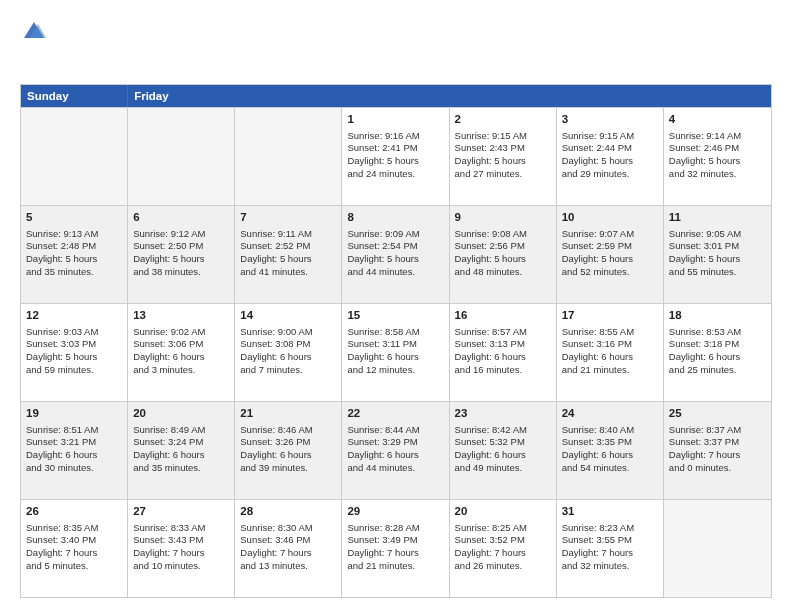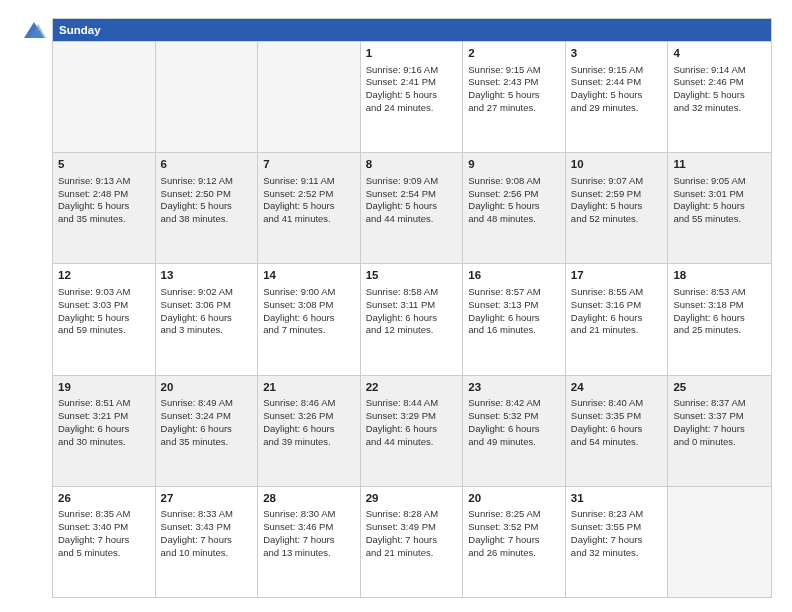--- a/index.html
+++ b/index.html
@@ -8,21 +8,22 @@
       background: #fff;
       width: 792px;
       height: 612px;
       overflow: hidden;
     }
     .page {
       width: 792px;
       height: 612px;
       padding: 18px 20px 14px 20px;
       display: flex;
-      flex-direction: row;
+      flex-direction: column;
+      gap: 28px;
     }
     .header {
       display: flex;
       align-items: flex-start;
       justify-content: space-between;
       margin-bottom: 10px;
     }
     .logo {
       display: flex;
       align-items: center;
@@ -128,20 +129,21 @@
     </div>
     <div class="title-block">
       <div class="calendar-title"></div>
       <div class="calendar-subtitle"></div>
     </div>
   </div>
 
   <div class="calendar">
     <div class="cal-header-row">
     <div class="cal-header-cell">Sunday</div>
+        <div class="cal-header-cell">Friday</div>
       </div>
     <div class="cal-body">
     <div class="cal-week">
           <div class="cal-cell cal-cell-empty"></div>
           <div class="cal-cell cal-cell-empty"></div>
           <div class="cal-cell cal-cell-empty"></div>
           <div class="cal-cell">
             <div class="cal-day-num">1</div>
             <div>Sunrise: 9:16 AM</div>
             <div>Sunset: 2:41 PM</div>

